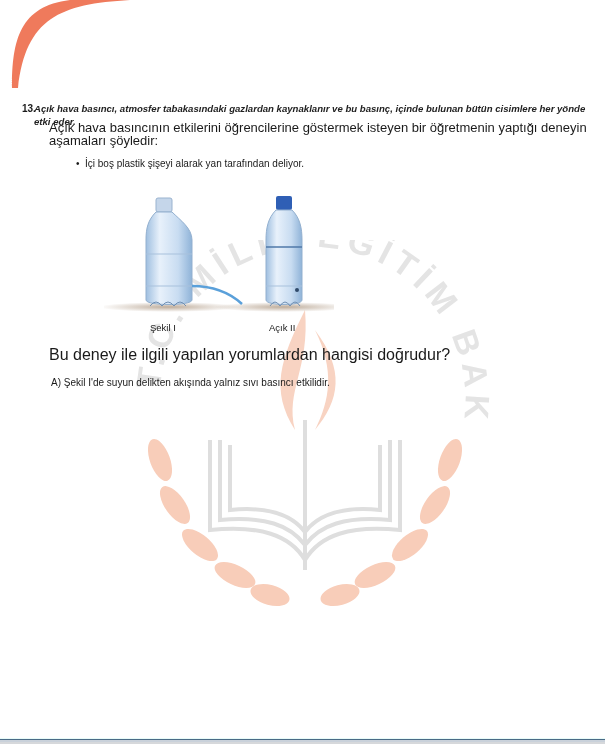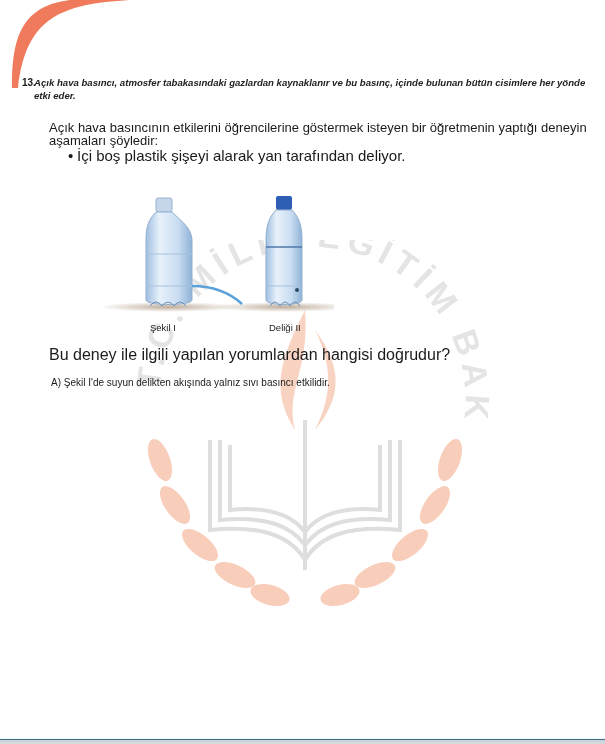--- a/index.html
+++ b/index.html
@@ -4,25 +4,25 @@
 <style>
   html, body { margin: 0; padding: 0; }
   body {
     width: 605px; height: 744px; overflow: hidden; position: relative;
     background: #ffffff;
     font-family: "Liberation Sans", "DejaVu Sans", sans-serif;
     color: #1a1a1a;
   }
   .corner { position: absolute; left: 0; top: 0; width: 140px; height: 92px; }
   .watermark { position: absolute; left: 120px; top: 240px; width: 370px; height: 380px; pointer-events: none; }
-  .q-head { position: absolute; left: 22px; top: 76px; width: 570px; font-size: 9.6px; line-height: 13px; }
+  .q-head { position: absolute; left: 22px; top: 102px; width: 570px; font-size: 9.6px; line-height: 13px; }
   .q-num { position: absolute; left: 0; top: 0; font-weight: bold; font-size: 10px; }
   .q-stem { margin-left: 12px; font-style: italic; font-weight: bold; color: #222; }
   .q-intro { position: absolute; left: 49px; top: 121px; font-size: 13px; line-height: 13px; }
-  .bullets { position: absolute; left: 60px; top: 140px; margin: 8px; padding: 0; list-style: none; font-size: 15px; }
+  .bullets { position: absolute; left: 60px; top: 140px; margin: 16px; padding: 0; list-style: none; font-size: 10px; }
   .bullets li { height: 15.5px; line-height: 15.5px; position: relative; padding-left: 9px; }
   .bullets li::before { content: "•"; position: absolute; left: 0; top: 0; }
   .figure { position: absolute; left: 104px; top: 190px; width: 230px; height: 150px; }
   .fig-label { position: absolute; font-size: 9.5px; }
   .question { position: absolute; left: 49px; top: 346px; font-size: 16px; font-weight: normal; }
   .options { position: absolute; left: 51px; top: 375px; margin: 0; padding: 0; list-style: none; font-size: 10px; }
   .options li { height: 16px; line-height: 16px; cursor: pointer; }
   .bottom-bar { position: absolute; left: 0; right: 0; top: 738px; height: 6px; background: linear-gradient(#4a6b86 0 1px, #c9d1da 1px 3px, #d6d8db 3px); border-top: 1px solid #e8fbf9; }
 </style>
 </head>
@@ -107,21 +107,21 @@
     <g>
       <rect x="172" y="6" width="16" height="14" rx="2" fill="#2f5fb5"></rect>
       <path d="M172 20 C164 28, 162 38, 162 50 L162 110 C162 116, 198 116, 198 110 L198 50 C198 38, 196 28, 188 20 Z" fill="url(#bottleG)" stroke="#93b0cf"></path>
       <line x1="162" y1="57" x2="198" y2="57" stroke="#4f78a8" stroke-width="1.5"></line>
       <line x1="162" y1="96" x2="198" y2="96" stroke="#a8c1dc"></line>
       <circle cx="193" cy="100" r="2" fill="#304a6a"></circle>
       <path d="M166 116 q5 -8 10 0 q5 -8 10 0 q5 -8 10 0" fill="none" stroke="#6f8fb3"></path>
     </g>
   </svg>
   <span class="fig-label" style="left:46px; top:132px;">Şekil I</span>
-  <span class="fig-label" style="left:165px; top:132px;">Deliği II</span>
+  <span class="fig-label" style="left:165px; top:132px;">Açık II</span>
 </div>
 
 <div class="question">Bu deney ile ilgili yapılan yorumlardan hangisi doğrudur?</div>
 
 <ul class="options">
   <li>A) Şekil I'de suyun delikten akışında yalnız sıvı basıncı etkilidir.</li>
 </ul>
 
 <div class="bottom-bar"></div>
 

